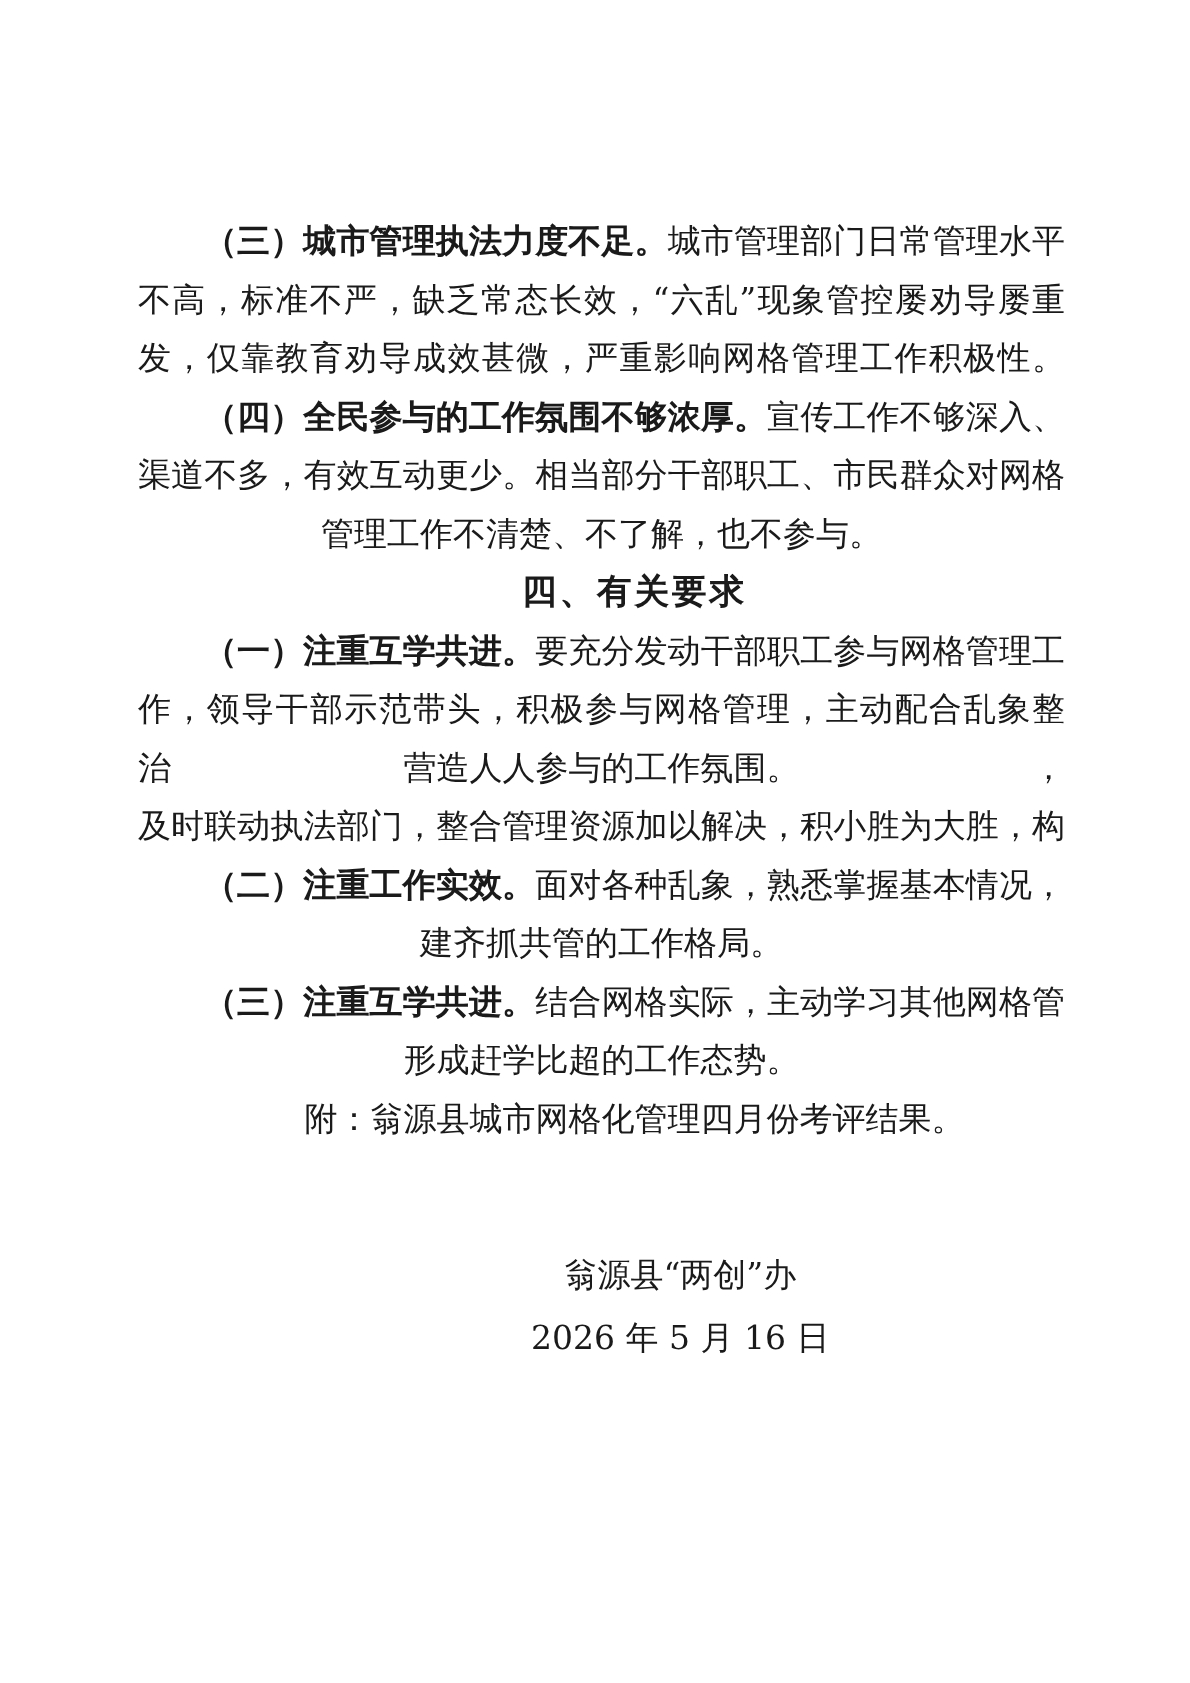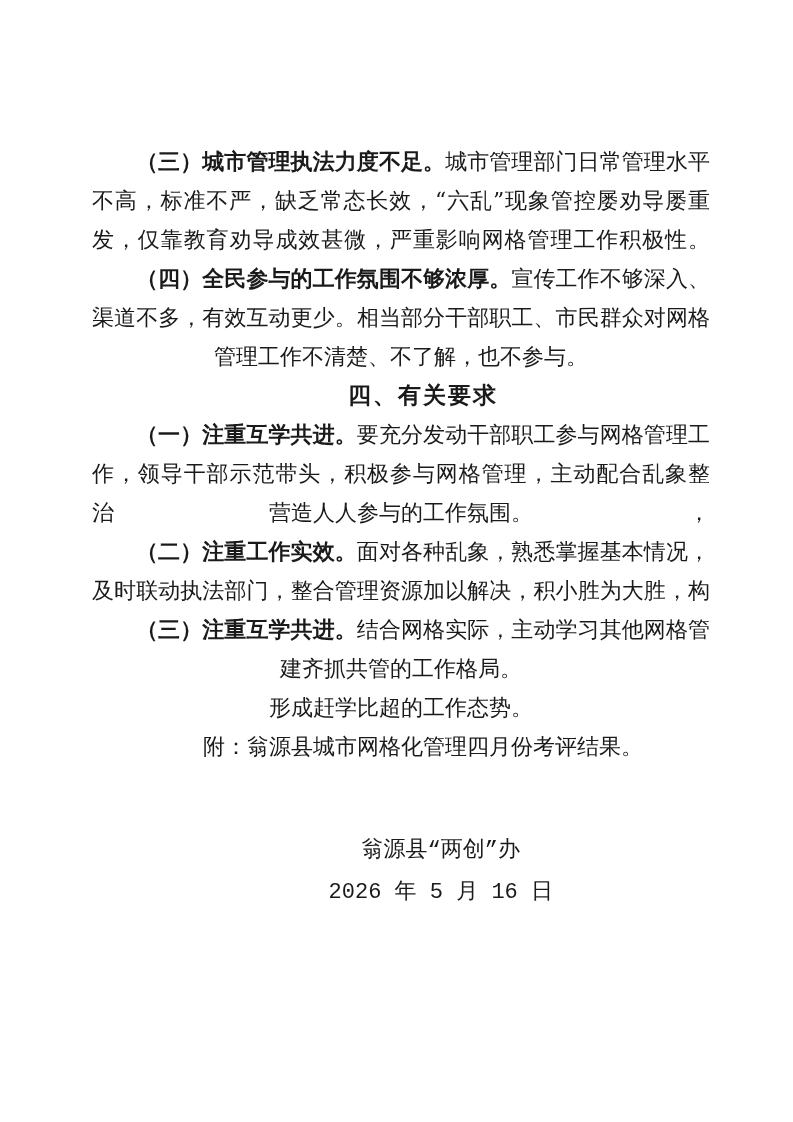--- a/index.html
+++ b/index.html
@@ -54,43 +54,42 @@
     margin-top: 64px;
     margin-left: auto;
     margin-right: 157px;
     width: fit-content;
     text-align: center;
   }
   .sig-line {
     font-size: 22px;
     line-height: 42px;
     white-space: nowrap;
-    font-family: Liberation Mono, monospace;
   }
 </style>
 </head>
 <body>
 
 <div class="page">
   <div class="content">
     <div id="body-lines">
         <div class="line indent justify"><span class="seg-bold">（三）城市管理执法力度不足。</span><span class="seg-normal">城市管理部门日常管理水平</span></div>
         <div class="line justify"><span class="seg-normal">不高，标准不严，缺乏常态长效，“六乱”现象管控屡劝导屡重</span></div>
         <div class="line justify"><span class="seg-normal">发，仅靠教育劝导成效甚微，严重影响网格管理工作积极性。</span></div>
         <div class="line indent justify"><span class="seg-bold">（四）全民参与的工作氛围不够浓厚。</span><span class="seg-normal">宣传工作不够深入、</span></div>
         <div class="line justify"><span class="seg-normal">渠道不多，有效互动更少。相当部分干部职工、市民群众对网格</span></div>
         <div class="line"><span class="seg-normal">管理工作不清楚、不了解，也不参与。</span></div>
         <div class="line indent"><span class="seg-hei">四、有关要求</span></div>
         <div class="line indent justify"><span class="seg-bold">（一）注重互学共进。</span><span class="seg-normal">要充分发动干部职工参与网格管理工</span></div>
         <div class="line justify"><span class="seg-normal">作，领导干部示范带头，积极参与网格管理，主动配合乱象整治，</span></div>
         <div class="line"><span class="seg-normal">营造人人参与的工作氛围。</span></div>
+        <div class="line justify"><span class="seg-normal">及时联动执法部门，整合管理资源加以解决，积小胜为大胜，构</span></div>
         <div class="line indent justify"><span class="seg-bold">（二）注重工作实效。</span><span class="seg-normal">面对各种乱象，熟悉掌握基本情况，</span></div>
-        <div class="line justify"><span class="seg-normal">及时联动执法部门，整合管理资源加以解决，积小胜为大胜，构</span></div>
+        <div class="line"><span class="seg-normal">建齐抓共管的工作格局。</span></div>
         <div class="line indent justify"><span class="seg-bold">（三）注重互学共进。</span><span class="seg-normal">结合网格实际，主动学习其他网格管</span></div>
-        <div class="line"><span class="seg-normal">建齐抓共管的工作格局。</span></div>
         <div class="line"><span class="seg-normal">形成赶学比超的工作态势。</span></div>
         <div class="line indent"><span class="seg-normal">附：翁源县城市网格化管理四月份考评结果。</span></div>
       </div>
     <div class="signature">
       <div class="sig-line">翁源县“两创”办</div>
       <div class="sig-line">2026 年 5 月 16 日</div>
     </div>
   </div>
 </div>
 

